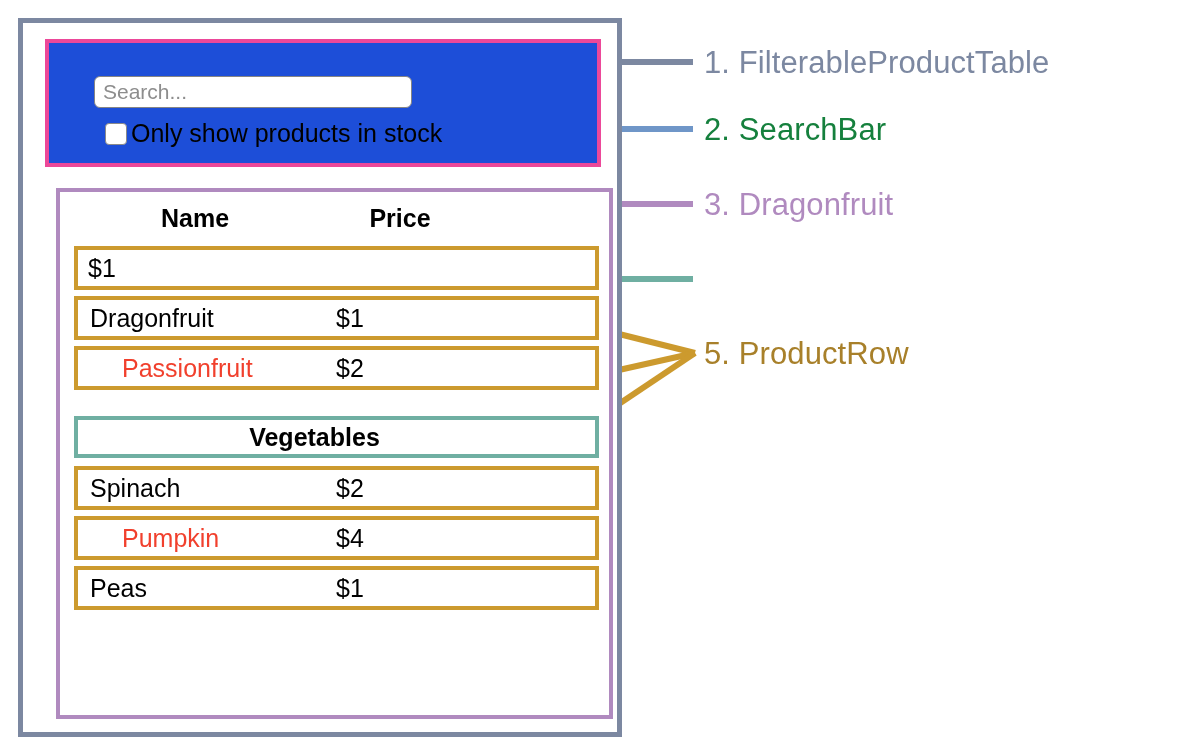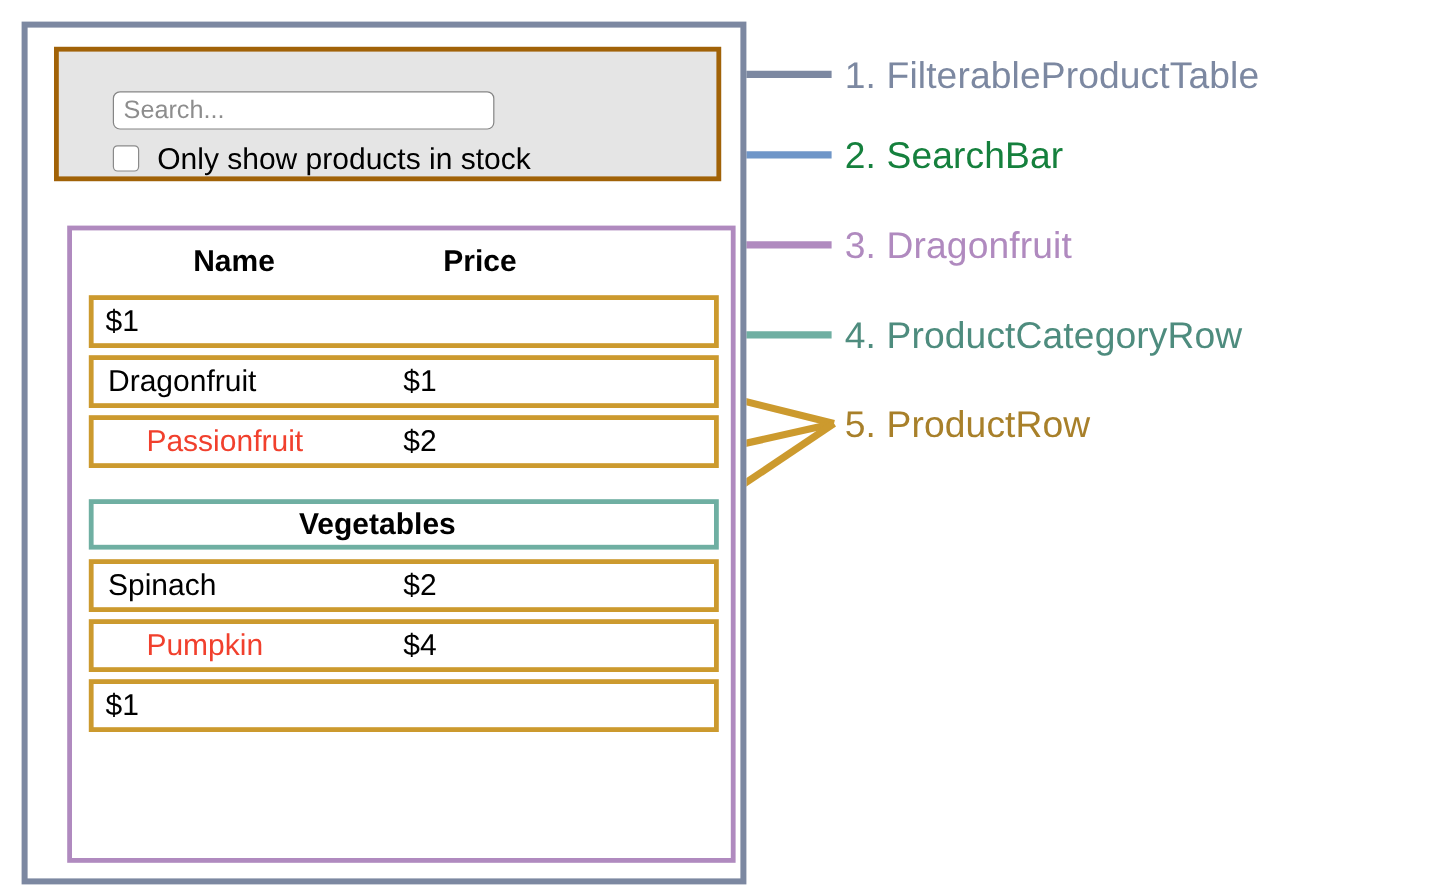--- a/index.html
+++ b/index.html
@@ -33,24 +33,24 @@
     border: 5px solid #7C88A1;
     background: #ffffff;
   }
 
   
   .box-searchbar {
     position: absolute;
     left: 45px;
     top: 39px;
     width: 556px;
-    height: 112px;
-    box-sizing: border-box;
-    border: 4px solid #a16207;
-    background: #e5e5e5;
+    height: 128px;
+    box-sizing: border-box;
+    border: 4px solid #ec4899;
+    background: #1d4ed8;
   }
 
   .search-input {
     position: absolute;
     left: 45px;
     top: 33px;
     width: 318px;
     height: 32px;
     box-sizing: border-box;
     border: 1.6px solid #858585;
@@ -62,25 +62,25 @@
     padding: 0 8px;
     outline: none;
   }
   .search-input::placeholder {
     color: #8d8d8d;
     opacity: 1;
   }
 
   .checkbox-row {
     position: absolute;
-    left: 45px;
+    left: 56px;
     top: 78px;
     display: flex;
-    align-items: flex-start;
-    gap: 15px;
+    align-items: center;
+    gap: 4px;
   }
   .checkbox-box {
     width: 22px;
     height: 22px;
     box-sizing: border-box;
     border: 1.7px solid #8a8a8a;
     border-radius: 4px;
     background: #ffffff;
     flex: 0 0 auto;
   }
@@ -274,20 +274,21 @@
         <span class="pr-name">Spinach</span>
         <span class="pr-price">$2</span>
       </div>
 
       <div class="product-row">
         <span class="pr-name out-of-stock">Pumpkin</span>
         <span class="pr-price">$4</span>
       </div>
 
       <div class="product-row">
+        <span class="pr-name">Peas</span>
         <span class="pr-price">$1</span>
       </div>
 
     </div>
   </div>
 
   <div class="legend-label" style="left:704px; top:47px; color:#7C88A1;">
     <span>1.</span>
     <span>FilterableProductTable</span>
   </div>
@@ -295,23 +296,19 @@
   <div class="legend-label" style="left:704px; top:114px; color:#15803d;">
     <span>2.</span>
     <span>SearchBar</span>
   </div>
 
   <div class="legend-label" style="left:704px; top:189px; color:#B08ABF;">
     <span>3.</span>
     <span>Dragonfruit</span>
   </div>
 
-  <div class="legend-label" style="left:704px; top:264px; color:#4E8C7E;">
-    <span>4.</span>
-    <span>ProductCategoryRow</span>
-  </div>
 
   <div class="legend-label" style="left:704px; top:338px; color:#A8802A;">
     <span>5.</span>
     <span>ProductRow</span>
   </div>
 
 </div>
 
 </body></html>

